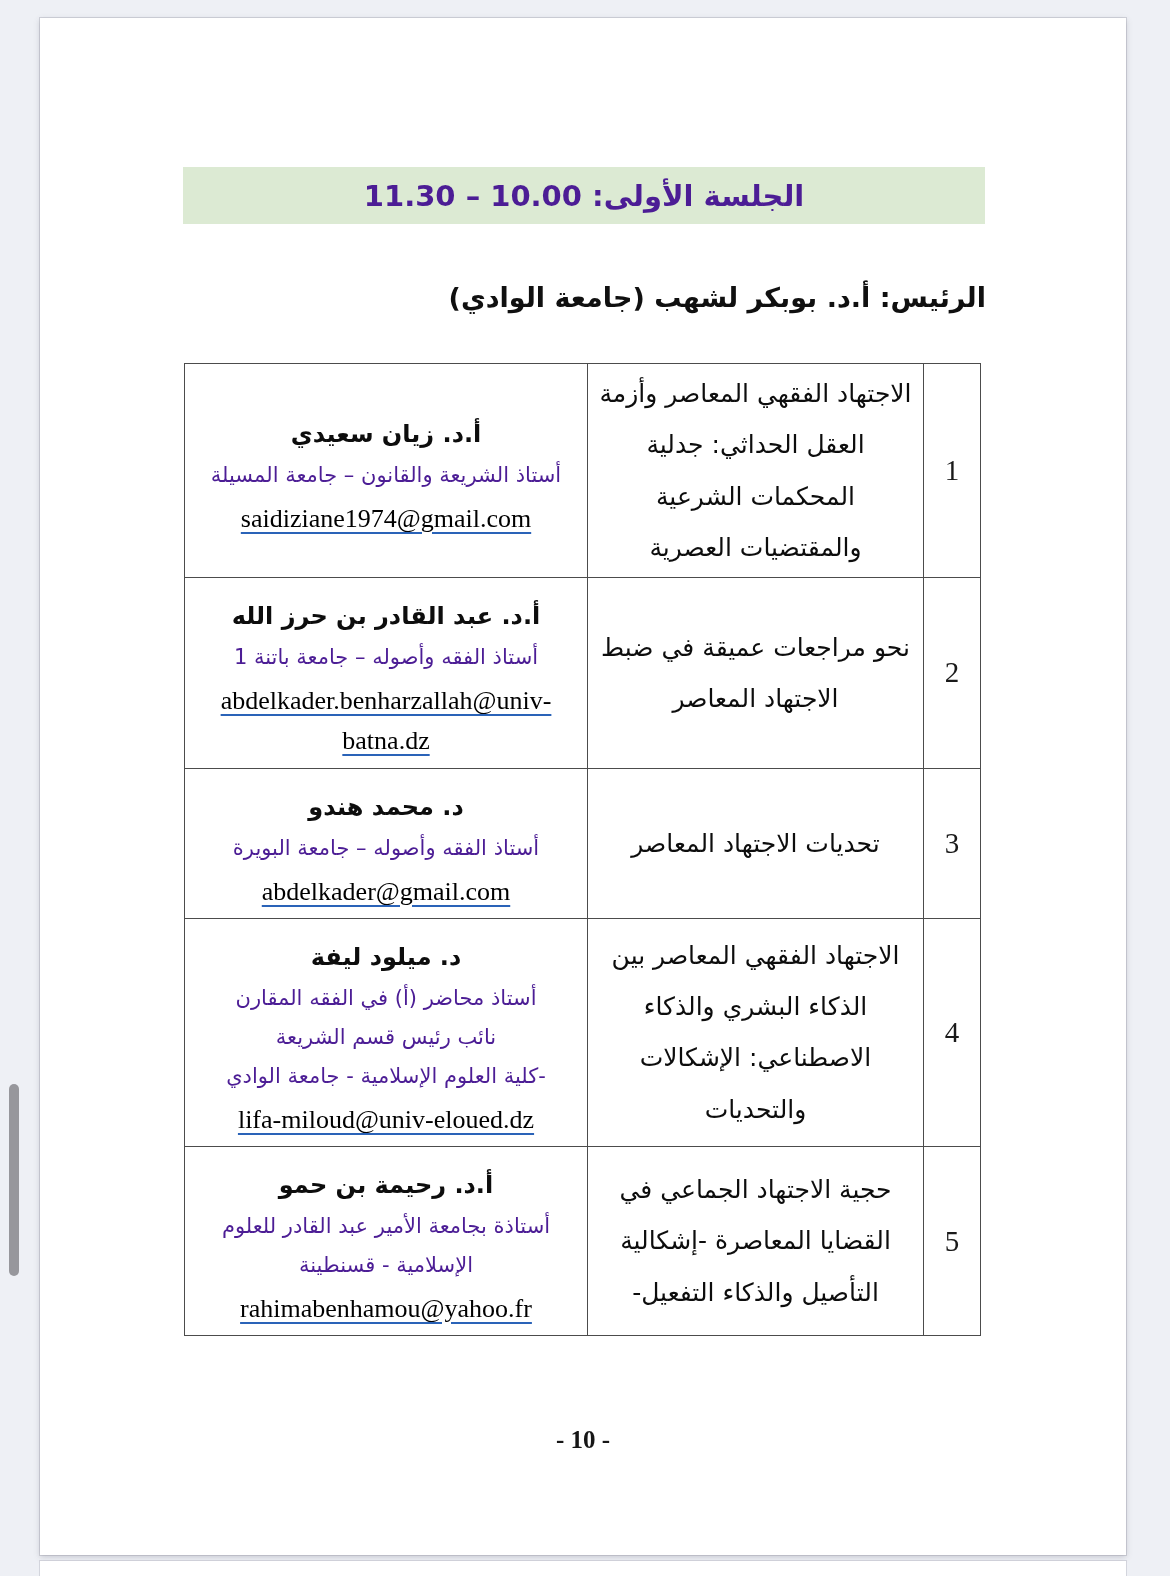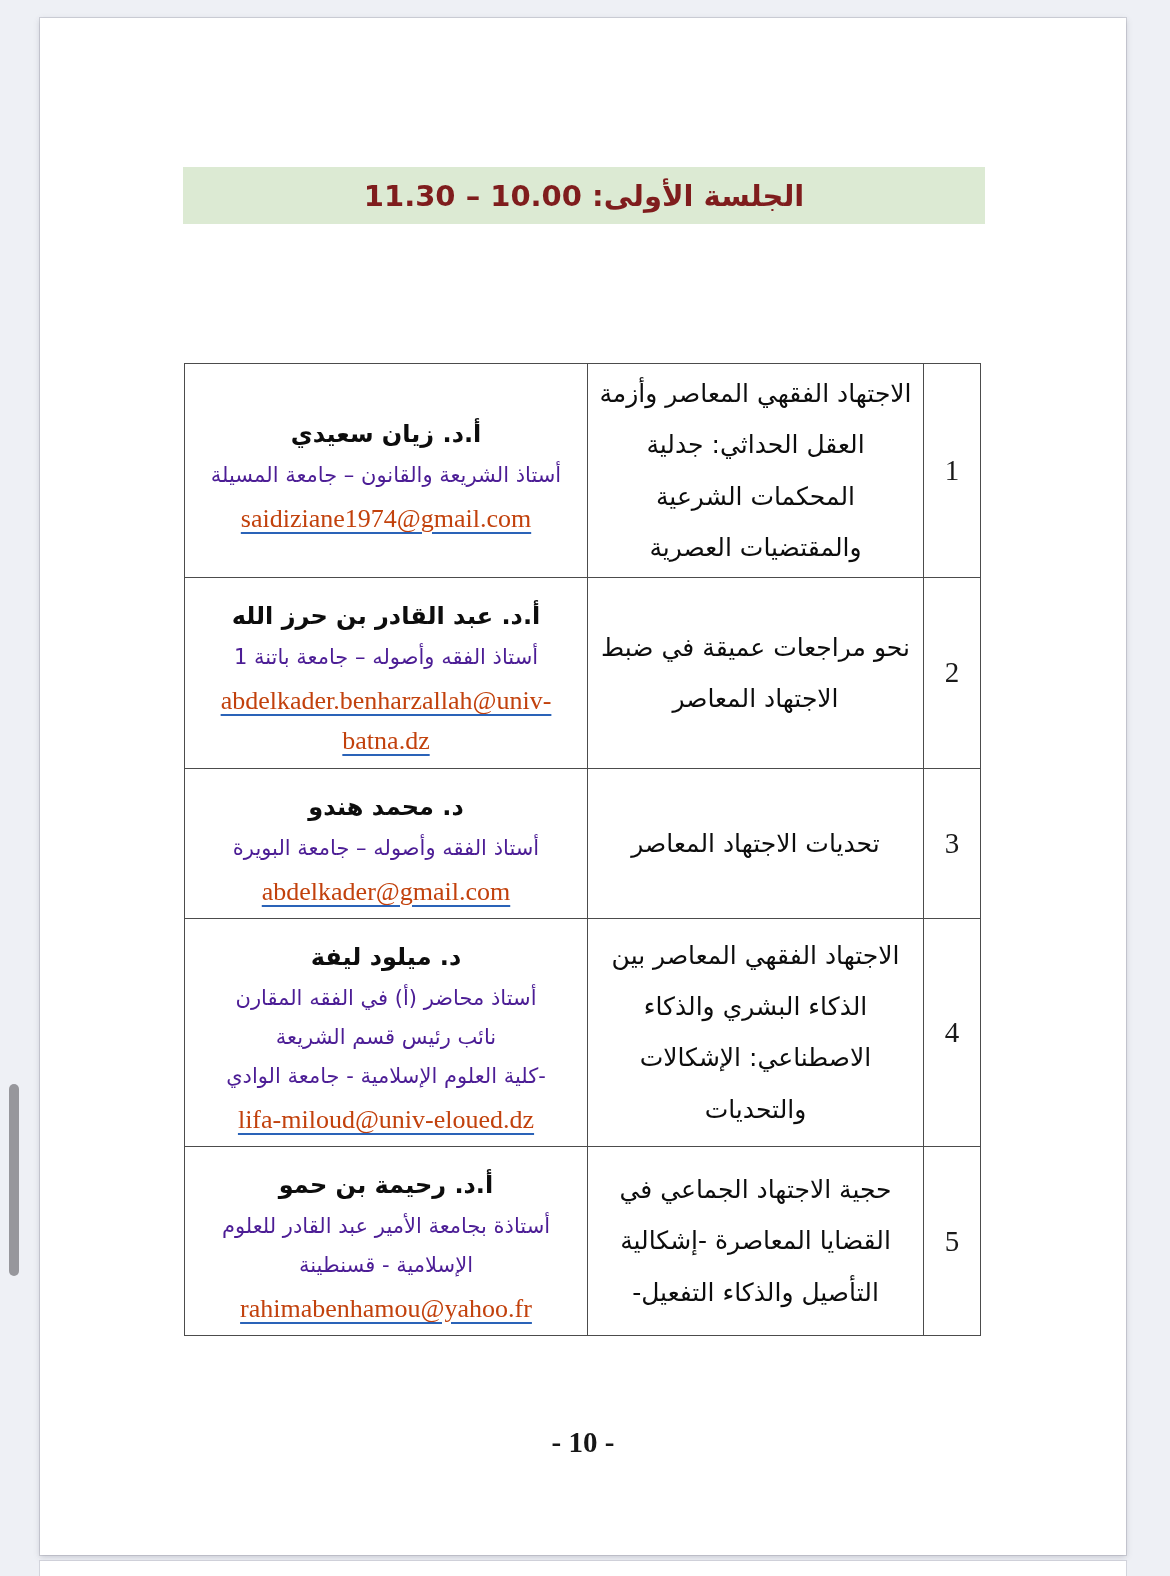--- a/index.html
+++ b/index.html
@@ -31,21 +31,21 @@
     border-radius: 6px;
     background: #97979c;
   }
   .session-header {
     position: absolute;
     left: 143px; top: 149px;
     width: 802px; height: 57px;
     background: #dcead3;
     display: flex; align-items: center; justify-content: center;
     direction: rtl;
-    font-size: 29px; font-weight: bold; color: #7f1d1d;
+    font-size: 29px; font-weight: bold; color: #4c1d95;
   }
   .chair-line {
     position: absolute;
     right: 140px; top: 264px;
     direction: rtl;
     font-size: 27px; font-weight: bold; color: #101010;
     white-space: nowrap;
   }
   table.program {
     position: absolute;
@@ -82,21 +82,21 @@
   .affil-line {
     font-size: 21px; color: #4c1d95;
     line-height: 1.85;
   }
   .email-link {
     display: inline-block;
     margin-top: 4px;
     font-family: "Liberation Serif", serif;
     direction: ltr; unicode-bidi: isolate;
     font-size: 26px;
-    color: #c2410c;
+    color: #000000;
     text-decoration: underline;
     text-decoration-color: #2a63b8;
     text-underline-offset: 5px;
     line-height: 1.55;
     cursor: pointer;
   }
   td.discussion-cell {
     font-size: 26px; font-weight: bold; color: #0d0d0d;
     height: 88px;
   }
@@ -104,32 +104,33 @@
   .row-2 td { height: 168px; }
   .row-3 td { height: 132px; }
   .row-4 td { height: 212px; }
   .row-5 td { height: 173px; }
   .page-number {
     position: absolute;
     left: 0; top: 1408px;
     width: 1086px;
     text-align: center;
     font-family: "Liberation Serif", serif;
-    font-size: 29px; font-weight: 600; color: #161616;
+    font-size: 25px; font-weight: 600; color: #161616;
   }
 </style>
 </head>
 <body>
 
 <div class="sheet">
 
   <div class="session-header">
     <span>الجلسة الأولى: 10.00 – 11.30</span>
   </div>
 
+  <div class="chair-line">الرئيس: أ.د. بوبكر لشهب (جامعة الوادي)</div>
 
   <table class="program">
     <colgroup>
         <col class="c-num">
         <col class="c-topic">
         <col class="c-speaker">
       </colgroup>
     <tbody>
       <tr class="row-1">
         <td class="num-cell">1</td>

